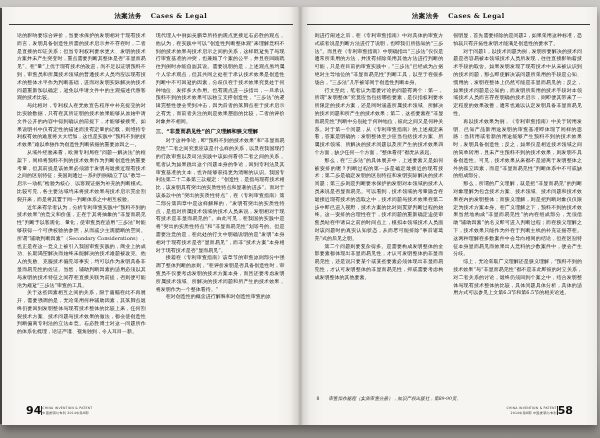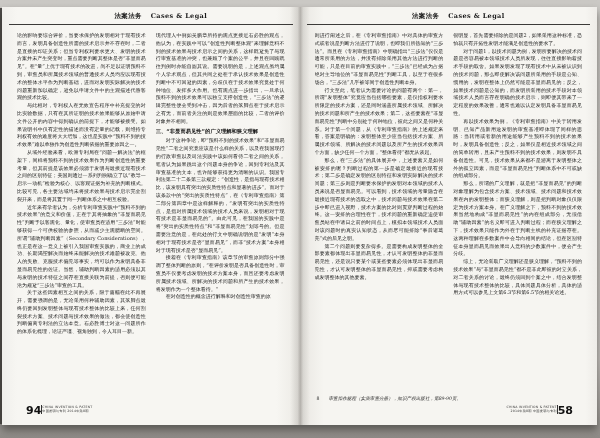--- a/index.html
+++ b/index.html
@@ -26,21 +26,21 @@
   .columns{position:absolute;top:25px;left:15px;right:15px;bottom:30px;display:flex;gap:10px;}
   .col{flex:1 1 0;overflow:hidden;text-align:justify;text-justify:inter-ideograph;
     font-size:5px;line-height:7.8px;color:#242424;-webkit-text-size-adjust:none;}
   .para{margin:0;text-indent:2em;}
   .para.noindent{text-indent:0;}
   .para.heading{font-family:"DejaVu Sans","Liberation Sans",sans-serif;font-weight:bold;
     text-indent:0;margin:2.5px 0 1.5px;font-size:5.3px;color:#111;}
   .footnote{position:absolute;left:17px;right:70px;bottom:23px;display:flex;gap:9px;
     font-size:4.6px;line-height:6px;font-style:italic;color:#2b2b2b;}
   .fn-marker{font-style:normal;}
-  .page-footer{position:absolute;bottom:9px;display:flex;align-items:flex-start;gap:0;}
+  .page-footer{position:absolute;bottom:9px;display:flex;align-items:center;gap:0;}
   .page.left  .page-footer{left:24px;}
   .page.right .page-footer{right:24px;}
   .page-num{font-family:"DejaVu Sans","Liberation Sans",sans-serif;font-weight:bold;
     font-size:11px;line-height:1;color:#121212;}
   .footer-div{width:1px;height:9px;background:#333;}
   .journal{font-family:"DejaVu Sans","Liberation Sans",sans-serif;
     font-size:3.2px;line-height:4.2px;color:#3a3a3a;letter-spacing:.2px;}
   .page.right .journal{text-align:right;}
 </style>
 </head>

